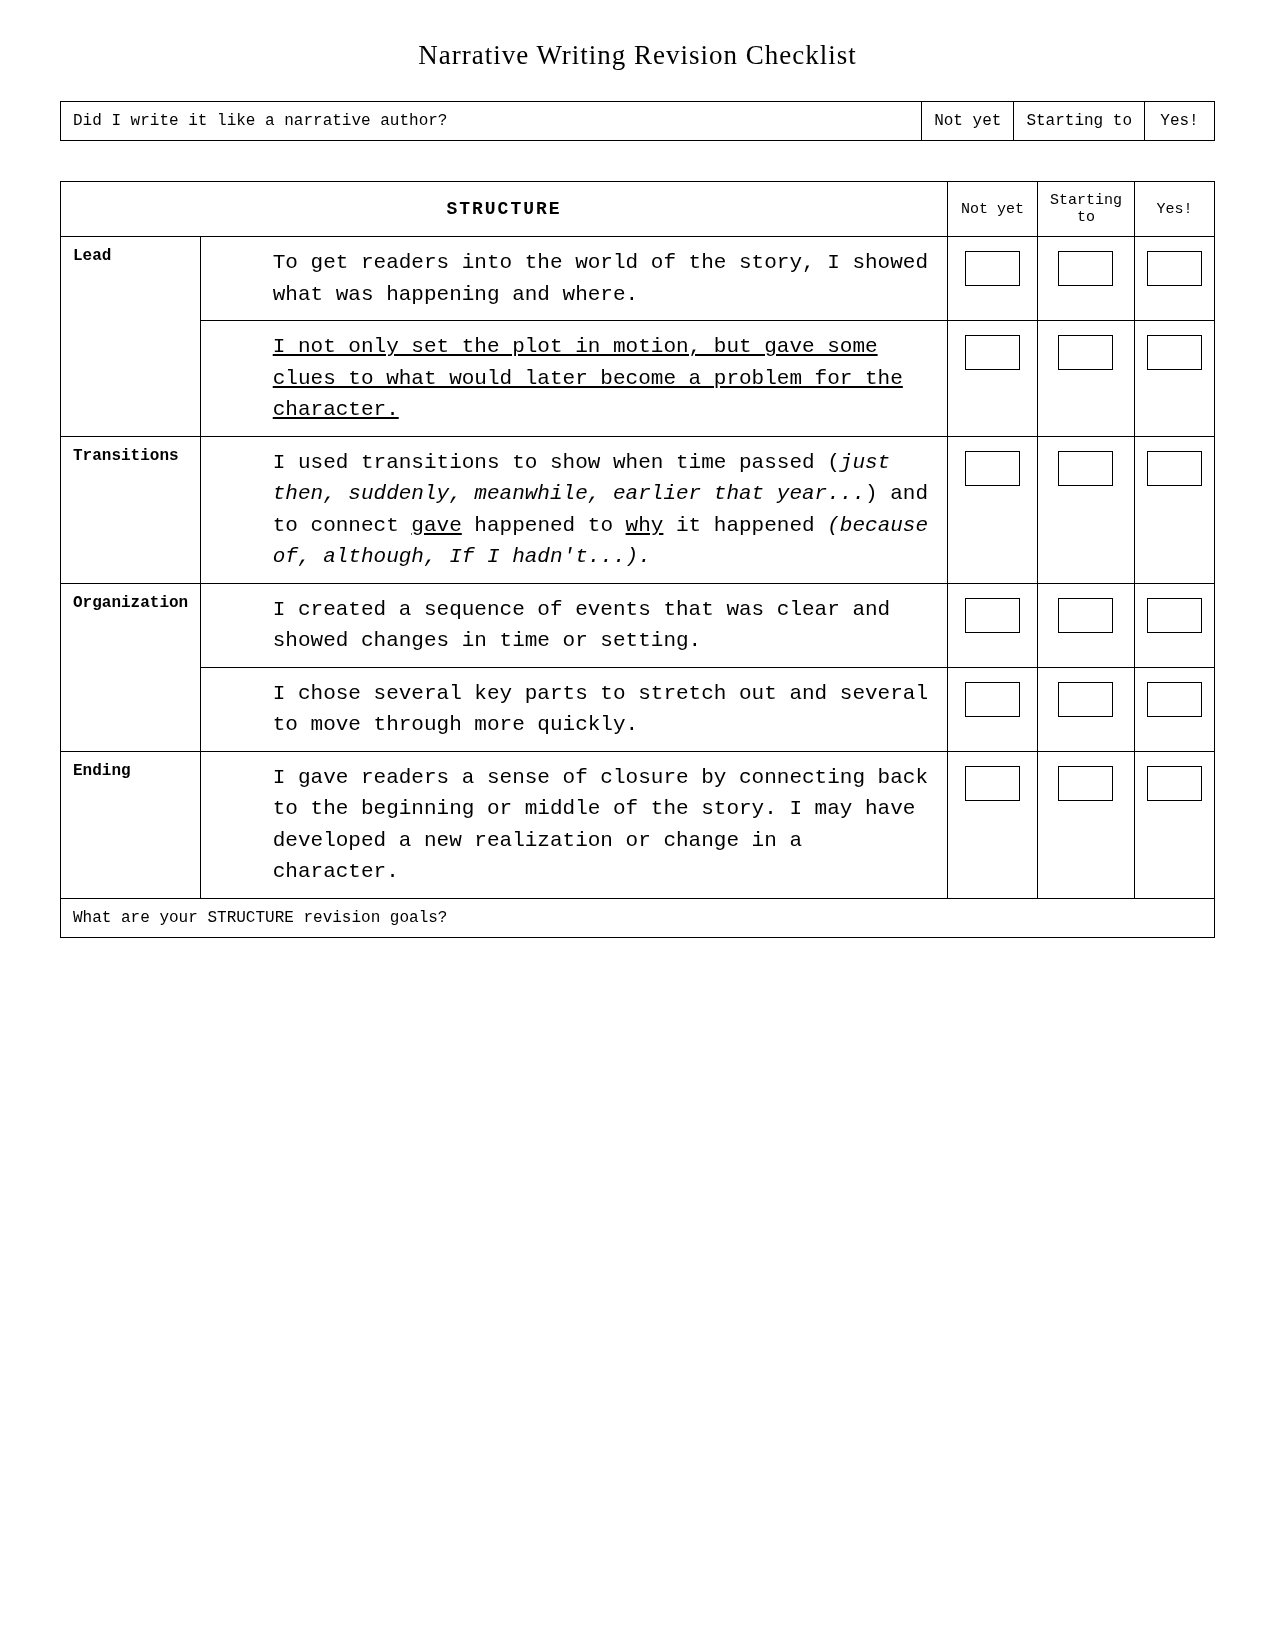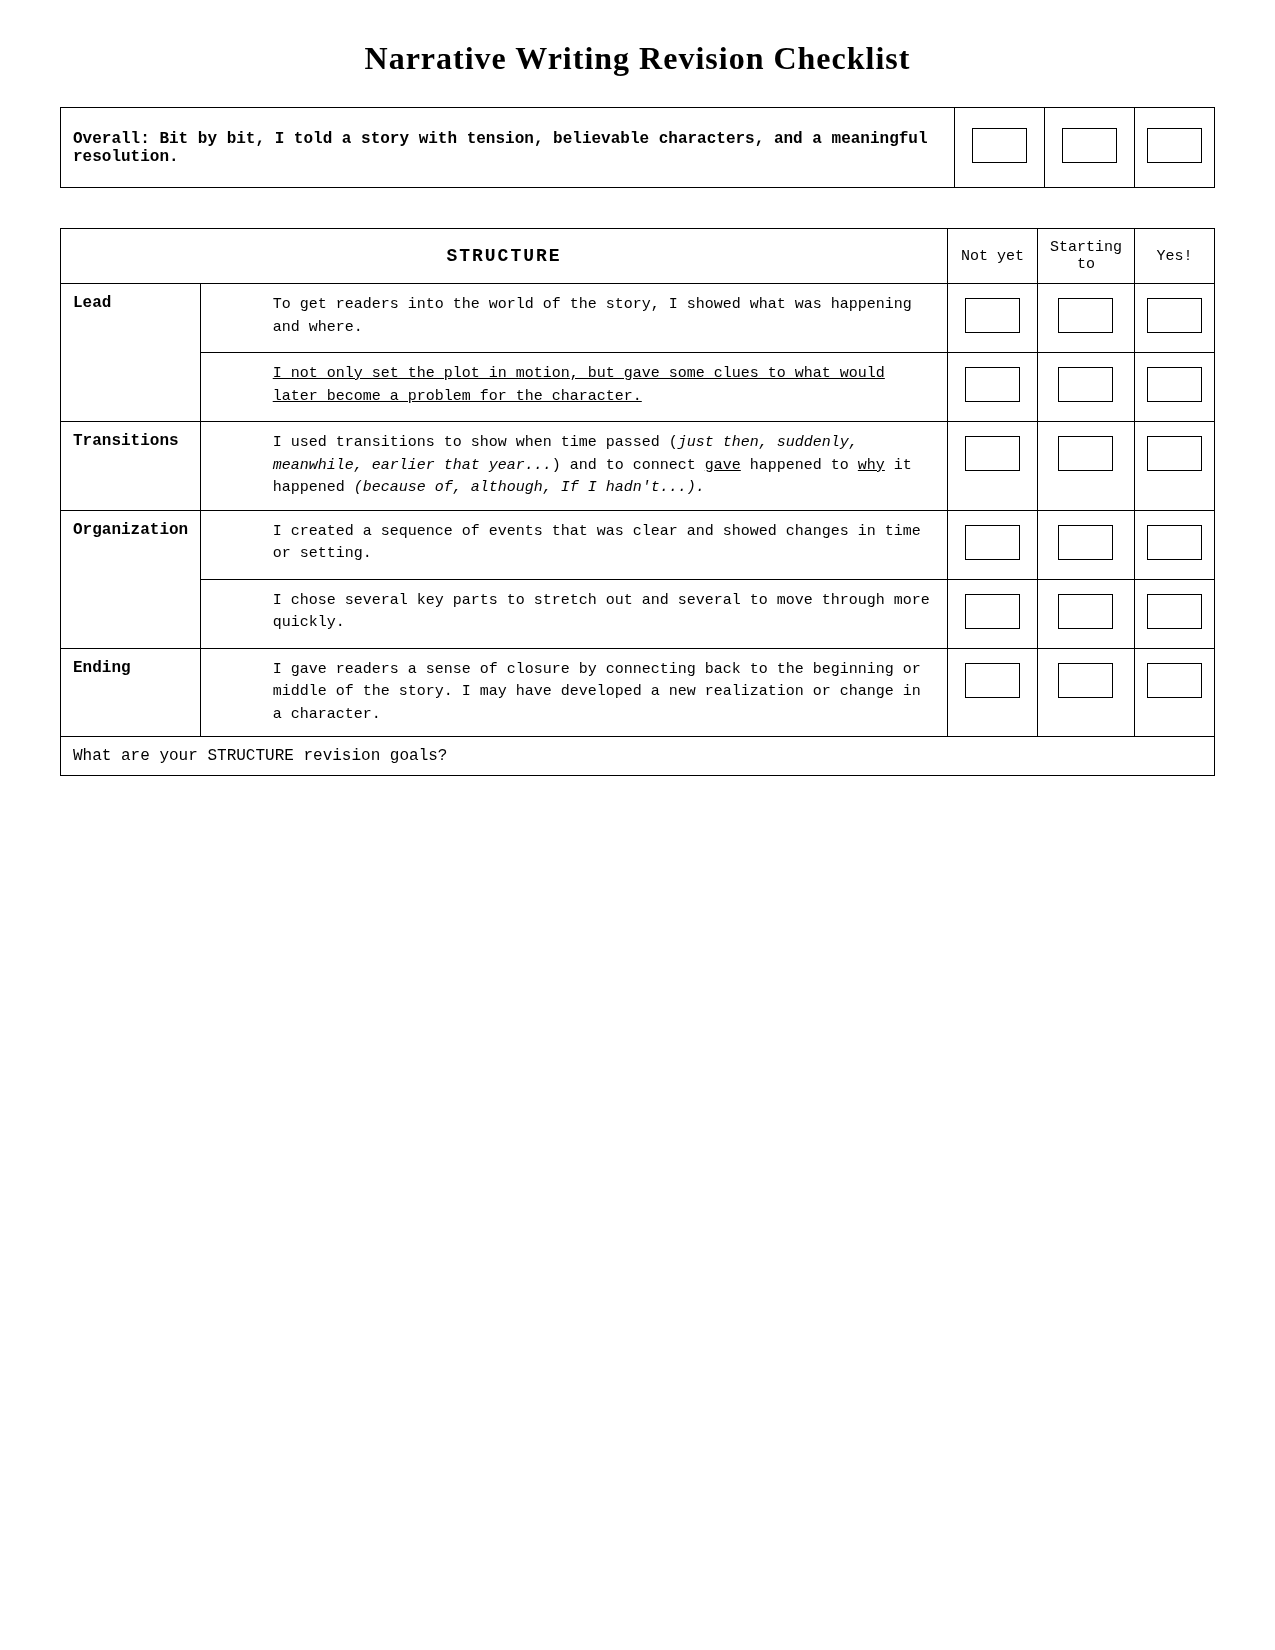--- a/index.html
+++ b/index.html
@@ -12,22 +12,22 @@
       background: #fff;
       font-family: 'Courier New', Courier, monospace;
       width: 1275px;
       min-height: 1650px;
       padding: 40px 60px;
       color: #000;
     }
 
     .page-title {
       text-align: center;
-      font-size: 32px;
-      font-weight: bold;
+      font-size: 27px;
+      font-weight: normal;
       margin-bottom: 30px;
       font-family: Georgia, 'Times New Roman', serif;
       letter-spacing: 1px;
     }
 
     
     .overall-table {
       width: 100%;
       border-collapse: collapse;
       margin-bottom: 40px;
@@ -99,21 +99,21 @@
     .category-cell {
       width: 130px;
       font-size: 16px;
       font-weight: bold;
       vertical-align: top;
       padding-top: 14px;
       margin-top: 25px;
     }
 
     .description-cell {
-      font-size: 15px;
+      font-size: 21px;
       line-height: 1.5;
       vertical-align: top;
     }
 
     .checkbox-box {
       display: inline-block;
       width: 55px;
       height: 35px;
       border: 1.5px solid #000;
       margin: 4px auto;
@@ -138,27 +138,25 @@
 <h1 class="page-title">Narrative Writing Revision Checklist</h1>
 
 <table class="overall-table">
   <colgroup>
     <col style="width: auto;">
     <col style="width: 90px;">
     <col style="width: 90px;">
     <col style="width: 70px;">
   </colgroup>
   <tbody>
-  <tr class="overall-row">
-    <td style="height:80px;">
-      <span>Overall: Bit by bit, I told a story with tension, believable characters, and a meaningful resolution.</span>
-    </td>
-    <td class="checkbox-cell"><div class="checkbox-box"></div></td>
-    <td class="checkbox-cell"><div class="checkbox-box"></div></td>
-    <td class="checkbox-cell"><div class="checkbox-box"></div></td>
+      <tr class="header-row">
+    <th style="text-align:left; font-size:16px;">Did I write it like a narrative author?</th>
+    <th class="col-notyet">Not yet</th>
+    <th class="col-starting">Starting to</th>
+    <th class="col-yes">Yes!</th>
   </tr>
 </tbody>
   </table>
 
 <table class="structure-table">
   <colgroup>
     <col style="width: 130px;">
     <col style="width: 60px;">
     <col style="width: auto;">
     <col style="width: 90px;">

